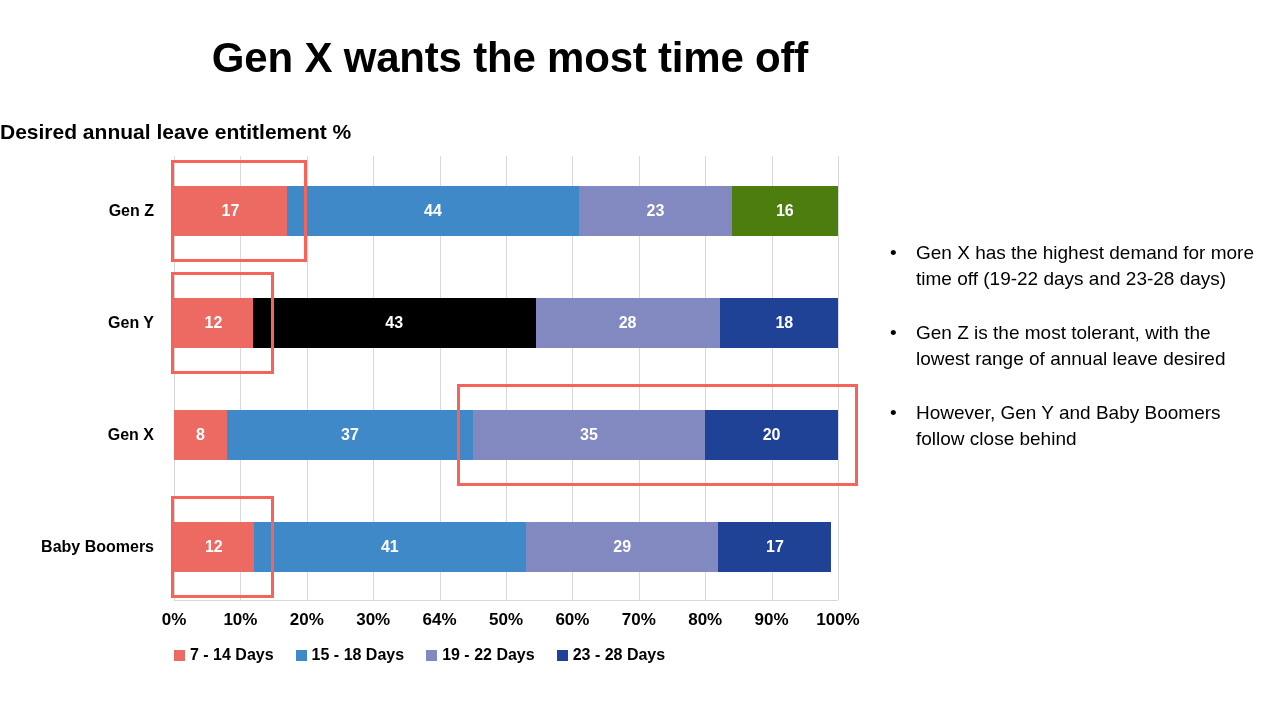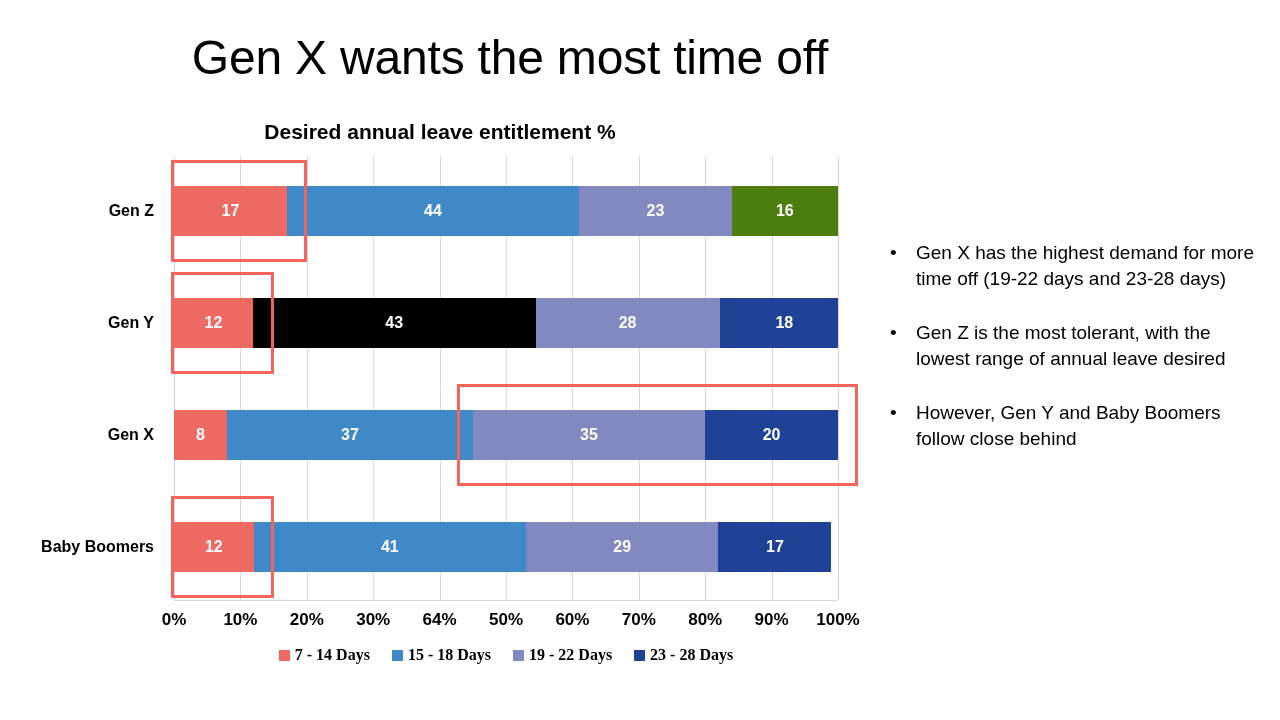--- a/index.html
+++ b/index.html
@@ -16,40 +16,39 @@
     position: relative;
   }
 
   
   #slide-title {
     position: absolute;
     left: 0;
     top: 32px;
     width: 1020px;
     text-align: center;
-    font-size: 48px;
-    font-weight: normal;
+    font-size: 42px;
+    font-weight: bold;
     letter-spacing: -0.2px;
     line-height: 52px;
   }
 
   
   #chart-block {
     position: absolute;
     left: 0;
     top: 112px;
     width: 880px;
     height: 560px;
   }
   #chart-subtitle {
     position: absolute;
     left: 0;
     top: 6px;
     width: 880px;
-    text-align: center;
     font-size: 21px;
     font-weight: bold;
     line-height: 28px;
   }
 
   
   #plot {
     position: absolute;
     left: 174px;
     top: 44px;      
@@ -139,23 +138,21 @@
 
   
   #legend {
     position: absolute;
     left: 174px;
     top: 530px;   
     width: 664px;
     height: 26px;
     display: flex;
     align-items: center;
-    justify-content: center;
     gap: 22px;
-    font-family: Liberation Serif, serif;
   }
   .legend-item {
     display: flex;
     align-items: center;
     gap: 5px;
     font-size: 16px;
     font-weight: bold;
     white-space: nowrap;
   }
   .legend-swatch {

